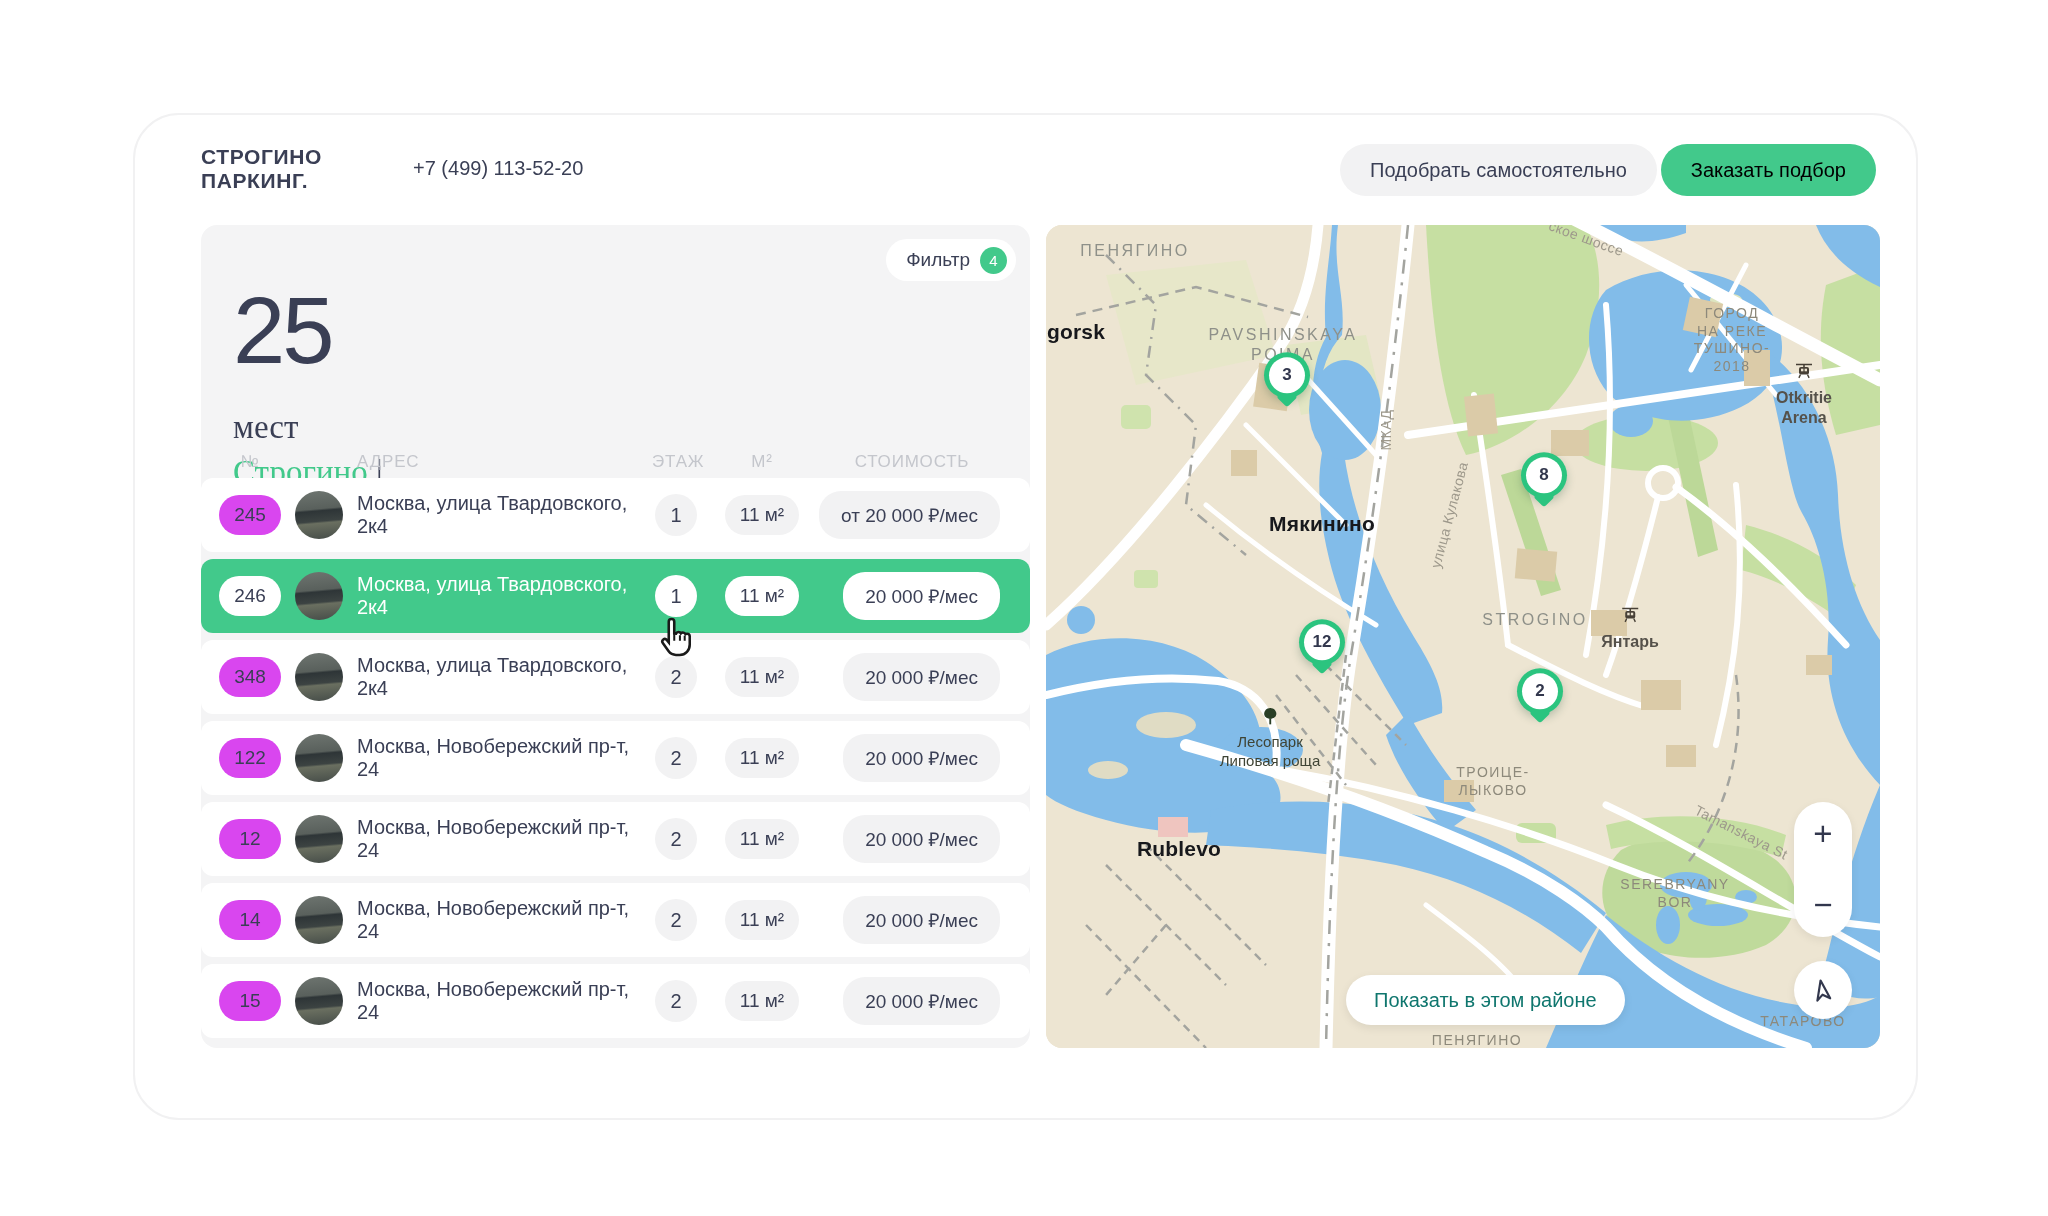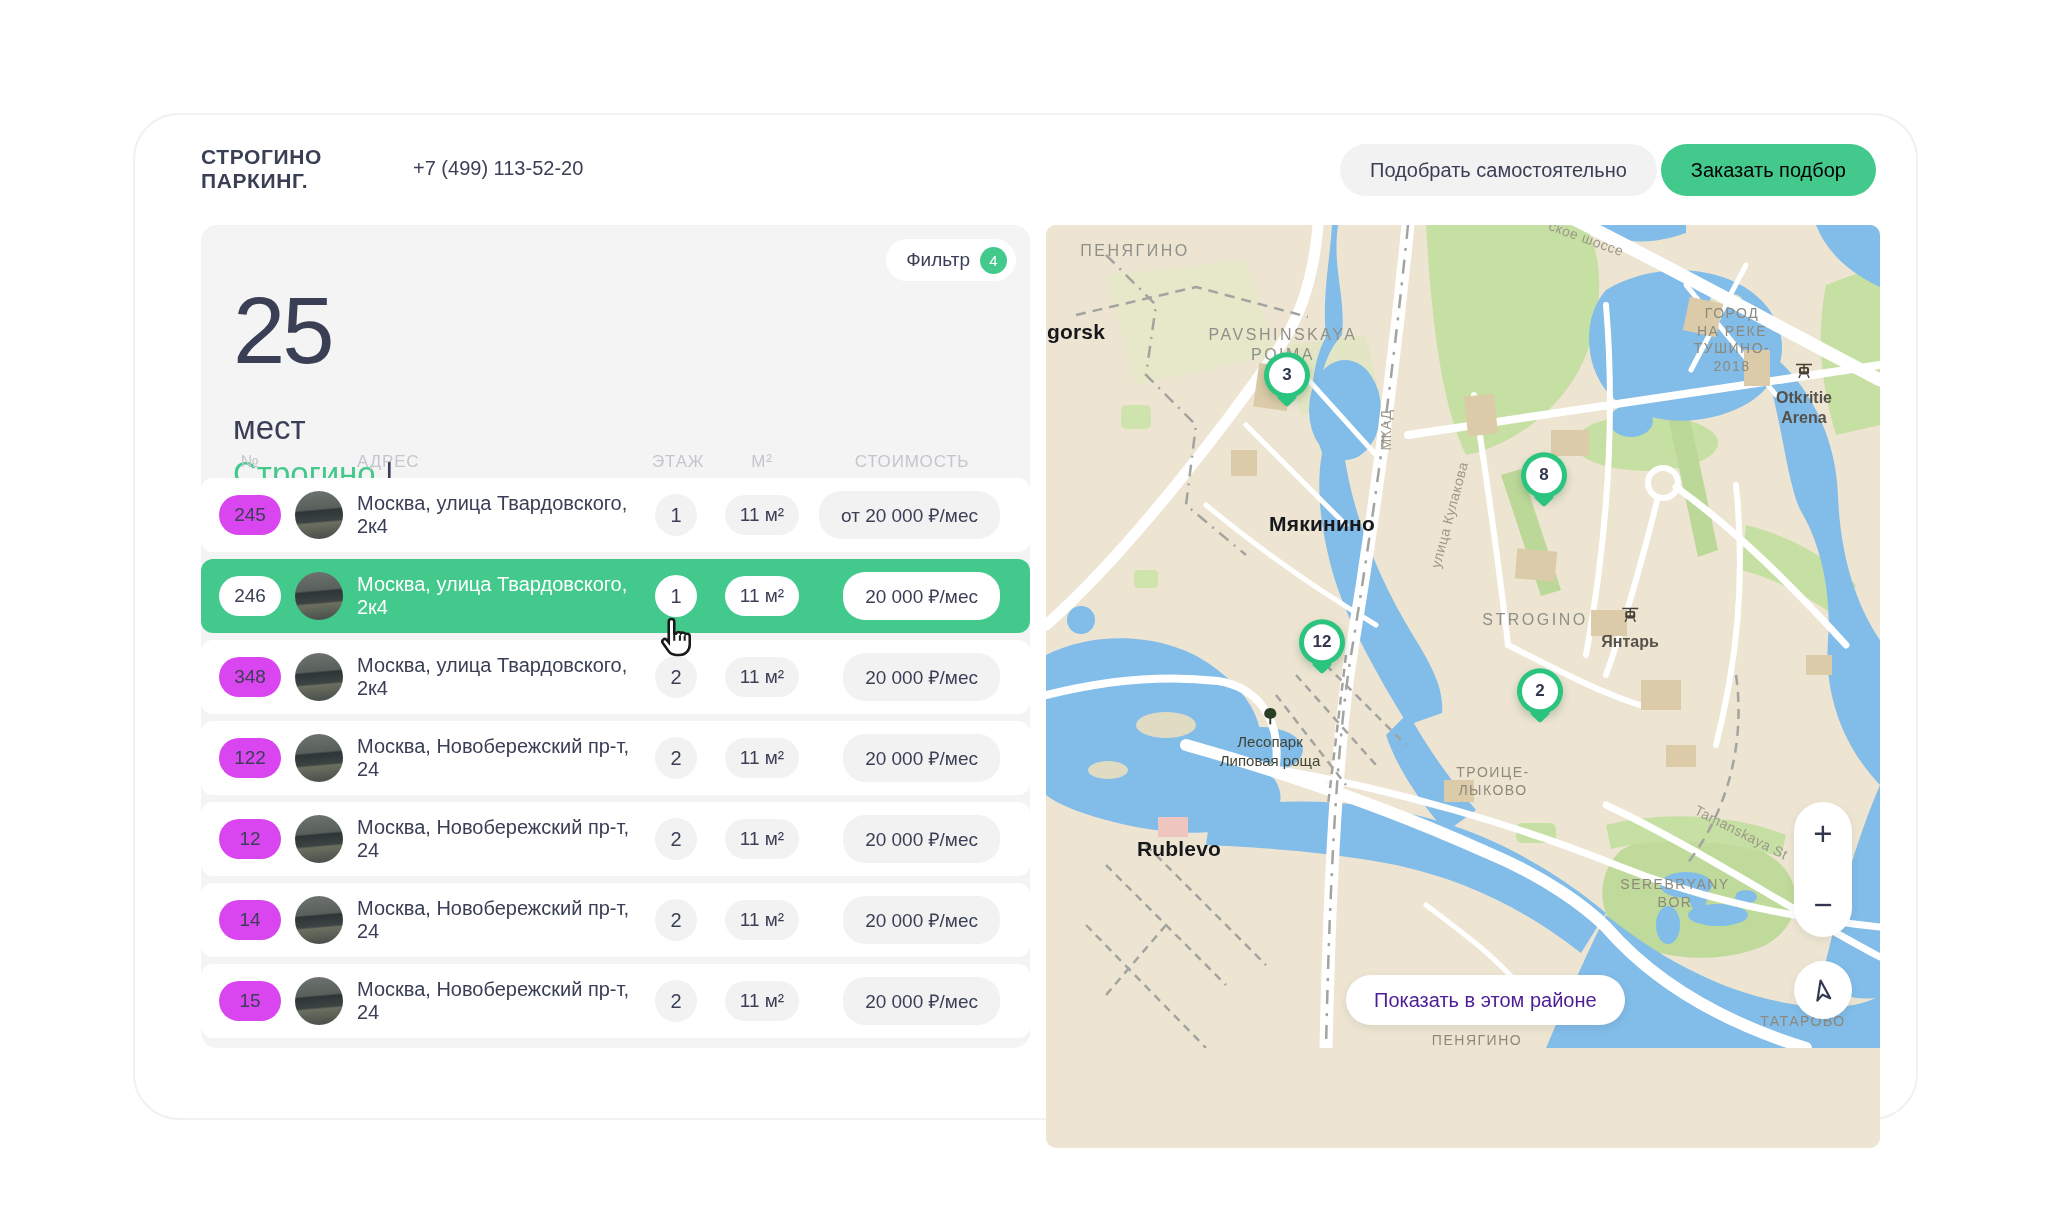--- a/index.html
+++ b/index.html
@@ -25,21 +25,21 @@
   
   .list-panel { position:absolute; left:66px; top:110px; width:829px; height:823px;
     background:#F4F4F5; border-radius:16px; }
   .filter-pill { position:absolute; top:14px; right:14px; height:42px; background:#fff;
     border-radius:21px; display:flex; align-items:center; gap:10px; padding:0 9px 0 20px;
     font-size:19px; cursor:pointer; }
   .filter-badge { width:27px; height:27px; border-radius:50%; background:#42C98B;
     color:#fff; font-size:15px; display:flex; align-items:center; justify-content:center; }
   .count-wrap { position:absolute; left:32px; top:54px; display:flex; gap:16px;flex-direction:column; }
   .count-num { font-size:94px; font-weight:500; letter-spacing:-3px; line-height:104px; }
-  .count-side { padding-top:10px; }
+  .count-side { padding-top:10px;font-family:Liberation Serif, serif; }
   .count-unit { font-size:33px; font-weight:500; }
   .count-query { font-size:33px; font-weight:500; color:#42C98B; margin-top:8px; }
   .caret { color:#3A3F55; font-weight:300; }
 
   .grid-cols { display:grid; grid-template-columns:62px 48px 1fr 48px 96px 176px;
     column-gap:14px; align-items:center; padding:0 30px 0 18px; }
   .cols-head { position:absolute; left:0; top:227px; width:100%; color:#C4C6CC;
     font-size:17px; letter-spacing:.8px; }
   .cols-head .c-num { text-align:center; }
   .cols-head .c-floor, .cols-head .c-area { text-align:center; }
@@ -57,22 +57,22 @@
   .area-pill { justify-self:center; background:#F2F2F3; border-radius:20px;
     padding:9px 15px; font-size:19px; white-space:nowrap; }
   .price-pill { justify-self:end; background:#F2F2F3; border-radius:22px;
     padding:11px 22px; font-size:19px; white-space:nowrap; }
   .row.selected { background:#42C98B; }
   .row.selected .addr { color:#fff; }
   .row.selected .num-badge, .row.selected .floor,
   .row.selected .area-pill, .row.selected .price-pill { background:#fff; }
 
   
-  .map-panel { position:absolute; left:911px; top:110px; width:834px; height:923px;
-    border-radius:10px; overflow:hidden; background:#EDE5D2; }
+  .map-panel { position:absolute; left:911px; top:110px; width:834px; height:823px;
+    border-radius:16px; overflow:hidden; background:#EDE5D2; }
   .map-canvas { position:absolute; inset:0; }
   .map-label { position:absolute; white-space:pre-line; text-align:center;
     transform:translate(-50%,-50%); pointer-events:none; display:flex;
     flex-direction:column; align-items:center; gap:3px; line-height:1.25; }
   .lbl-district { font-size:16px; letter-spacing:2.5px; color:#8E9089; font-weight:500; }
   .lbl-district-sm { font-size:14px; letter-spacing:1.5px; color:#8D897B; font-weight:500; }
   .lbl-city { font-size:21px; font-weight:700; color:#17181C; letter-spacing:.2px; }
   .lbl-poi { font-size:16px; font-weight:700; color:#55514A; }
   .lbl-poi-dark { font-size:15px; font-weight:500; color:#3F4435; }
   .lbl-street { font-size:14px; color:#9D988B; letter-spacing:.5px; }
@@ -90,21 +90,21 @@
     background:#fff; border-radius:29px; display:flex; flex-direction:column;
     align-items:center; justify-content:space-between; padding:10px 0;
     box-shadow:0 3px 10px rgba(0,0,0,.07); }
   .zoom-btn { font-size:33px; font-weight:400; color:#32374D; cursor:pointer;
     width:100%; text-align:center; line-height:44px; }
   .loc-btn { position:absolute; right:28px; top:736px; width:58px; height:58px;
     background:#fff; border-radius:50%; display:flex; align-items:center;
     justify-content:center; box-shadow:0 3px 10px rgba(0,0,0,.07); cursor:pointer; }
   .show-area-btn { position:absolute; left:300px; top:750px; height:50px; background:#fff;
     border-radius:25px; display:flex; align-items:center; padding:0 28px; font-size:20px;
-    color:#4c1d95; box-shadow:0 3px 10px rgba(0,0,0,.08); cursor:pointer; white-space:nowrap; }
+    color:#0f766e; box-shadow:0 3px 10px rgba(0,0,0,.08); cursor:pointer; white-space:nowrap; }
 
   .cursor-hand { position:absolute; left:655px; top:612px; width:44px; height:50px; z-index:50; }
 </style>
 </head>
 <body>
 
 <div class="stage">
   <div class="card">
 
     <div class="hdr">

